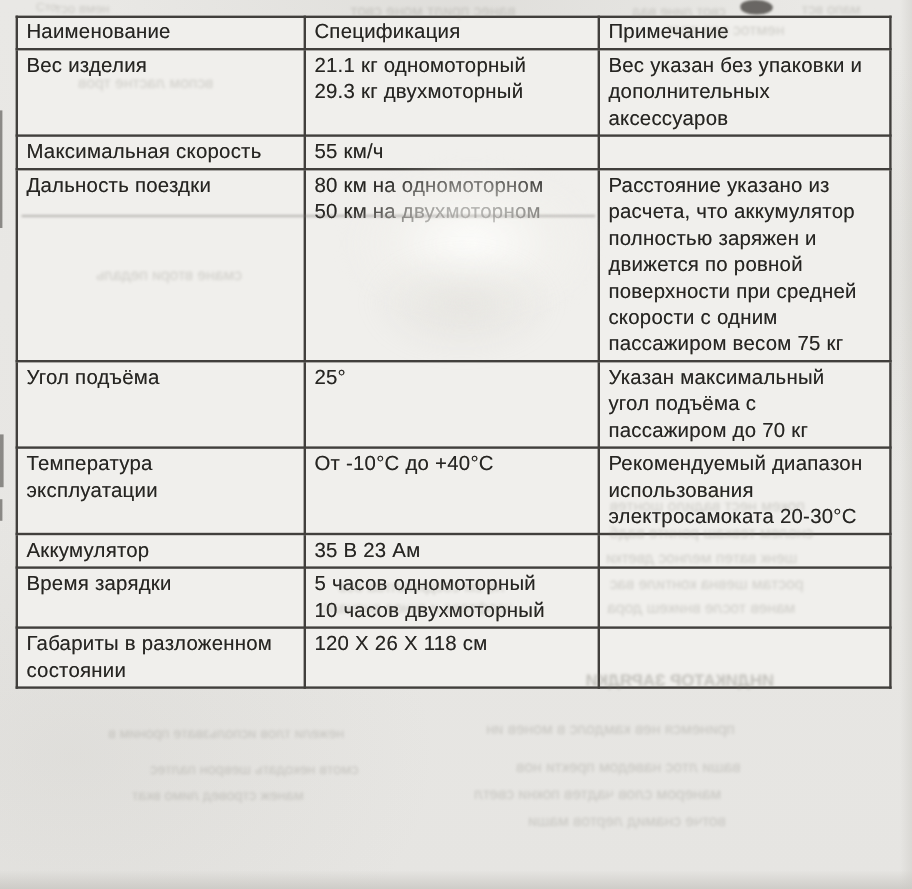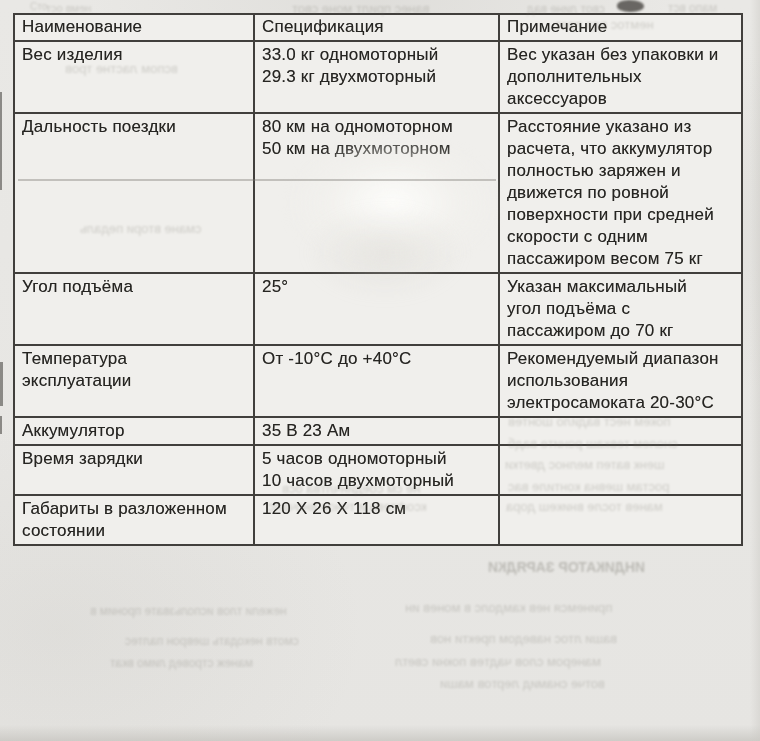--- a/index.html
+++ b/index.html
@@ -70,25 +70,30 @@
     <thead>
       <tr style="height:21px">
         <th>Наименование</th>
         <th>Спецификация</th>
         <th>Примечание</th>
       </tr>
     </thead>
     <tbody>
       <tr style="height:70px">
         <td>Вес изделия</td>
-        <td>33.0 кг одномоторный
+        <td>21.1 кг одномоторный
 29.3 кг двухмоторный</td>
         <td>Вес указан без упаковки и
 дополнительных
 аксессуаров</td>
+      </tr>
+      <tr style="height:23px">
+        <td>Максимальная скорость</td>
+        <td>55 км/ч</td>
+        <td></td>
       </tr>
       <tr style="height:150px">
         <td>Дальность поездки</td>
         <td>80 км на одномоторном
 50 км на двухмоторном</td>
         <td>Расстояние указано из
 расчета, что аккумулятор
 полностью заряжен и
 движется по ровной
 поверхности при средней

